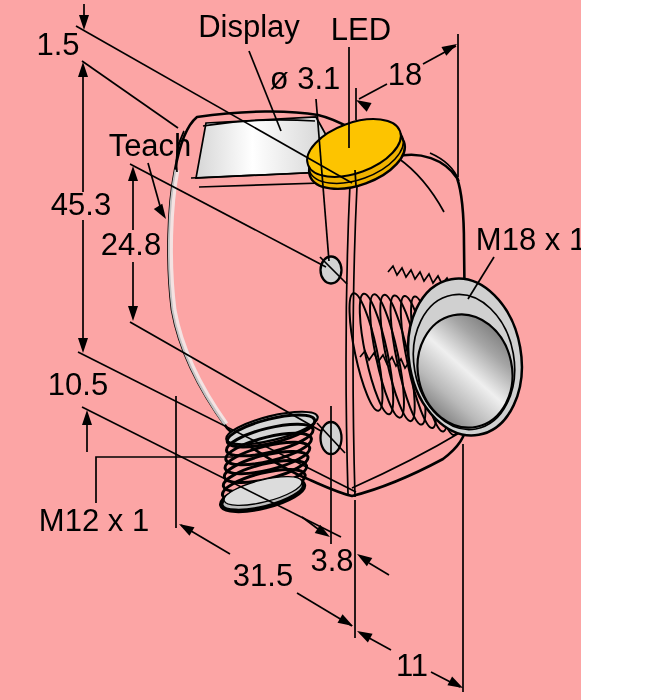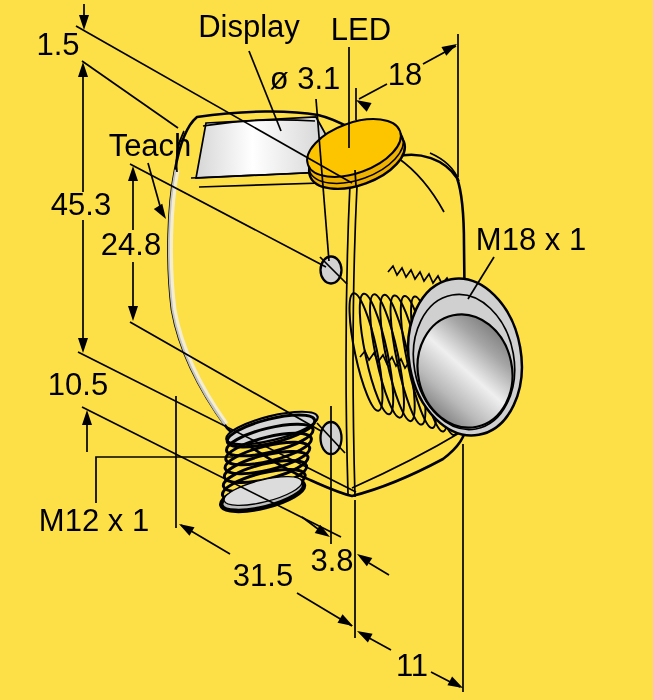--- a/index.html
+++ b/index.html
@@ -1,16 +1,16 @@
 <!DOCTYPE html>
 <html><head>
 <meta charset="utf-8">
 <style>
   html,body{margin:0;padding:0;background:#ffffff;}
-  .stage{position:relative;width:653px;height:700px;background:#fde047;overflow:hidden;
+  .stage{position:relative;width:581px;height:700px;background:#fca5a5;overflow:hidden;
          font-family:"Liberation Sans", sans-serif;}
   svg{position:absolute;left:0;top:0;}
   .lbl{font-family:"Liberation Sans", sans-serif;font-size:31px;fill:#000;}
   .dim{stroke:#000;stroke-width:1.7;fill:none;}
   .edge{stroke:#000;stroke-width:1.7;fill:none;}
   .outline{stroke:#000;stroke-width:2.6;fill:none;}
   .arrow{fill:#000;stroke:none;}
 </style>
 </head>
 <body>

